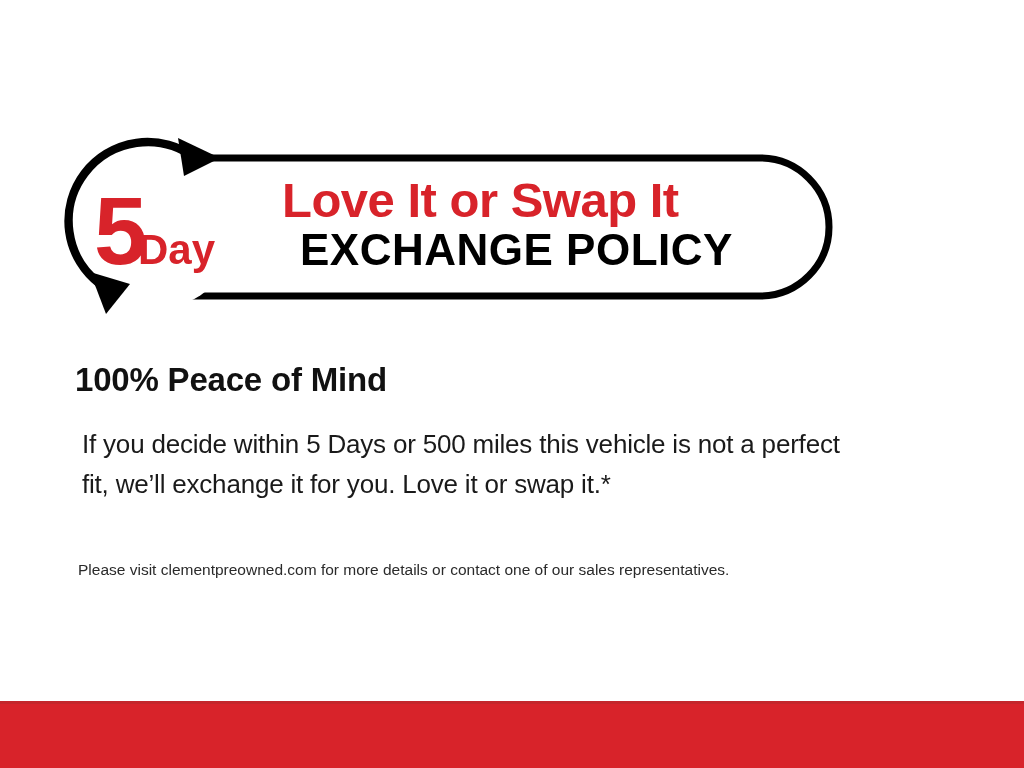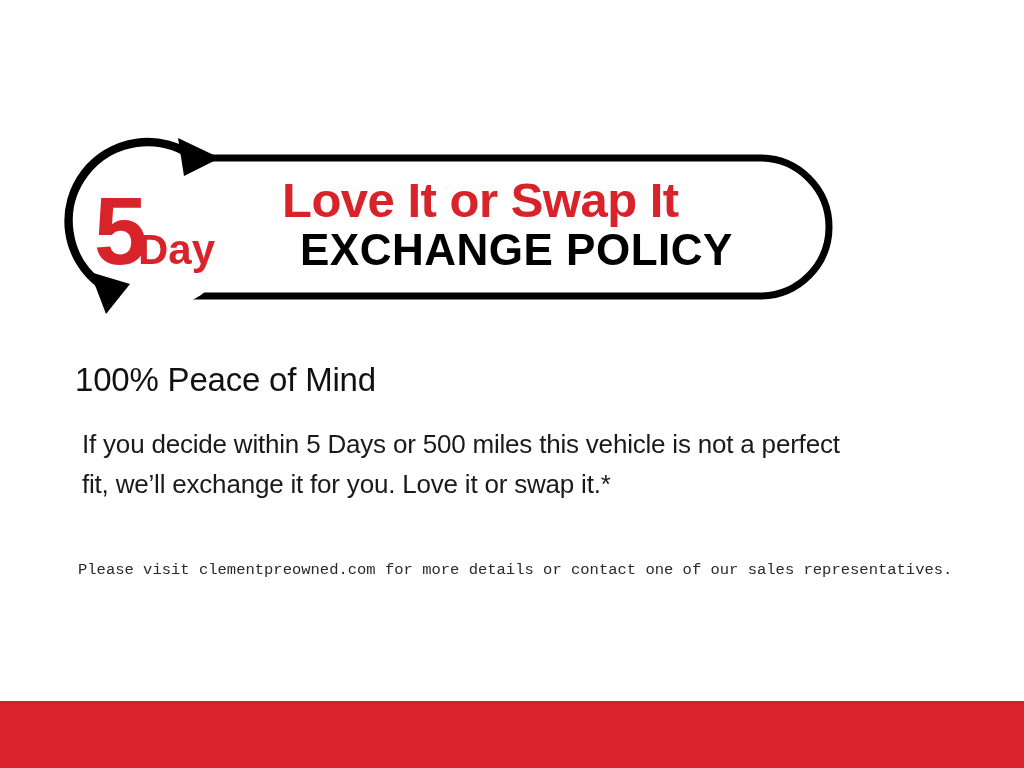--- a/index.html
+++ b/index.html
@@ -68,41 +68,41 @@
   #copy-block {
     position: absolute;
     left: 0;
     top: 360px;
     width: 1024px;
   }
   #headline {
     margin: 0;
     padding: 0 0 0 75px;
     font-family: "Liberation Sans", sans-serif;
-    font-weight: normal;
+    font-weight: bold;
     font-size: 33px;
     line-height: 40px;
     color: #111111;
     letter-spacing: -0.2px;
   }
   #policy-paragraph {
     margin: 0;
     padding: 24px 0 0 82px;
     width: 790px;
     font-family: "Liberation Sans", sans-serif;
     font-weight: normal;
     font-size: 26px;
     line-height: 40px;
     color: #1a1a1a;
     letter-spacing: -0.2px;
   }
   #disclaimer {
     margin: 0;
     padding: 56px 0 0 78px;
-    font-family: Liberation Mono, monospace;
+    font-family: Liberation Sans, sans-serif;
     font-weight: normal;
     font-size: 15.5px;
     line-height: 20px;
     color: #2a2a2a;
   }
 
   
   #bottom-bar {
     position: absolute;
     left: 0;

